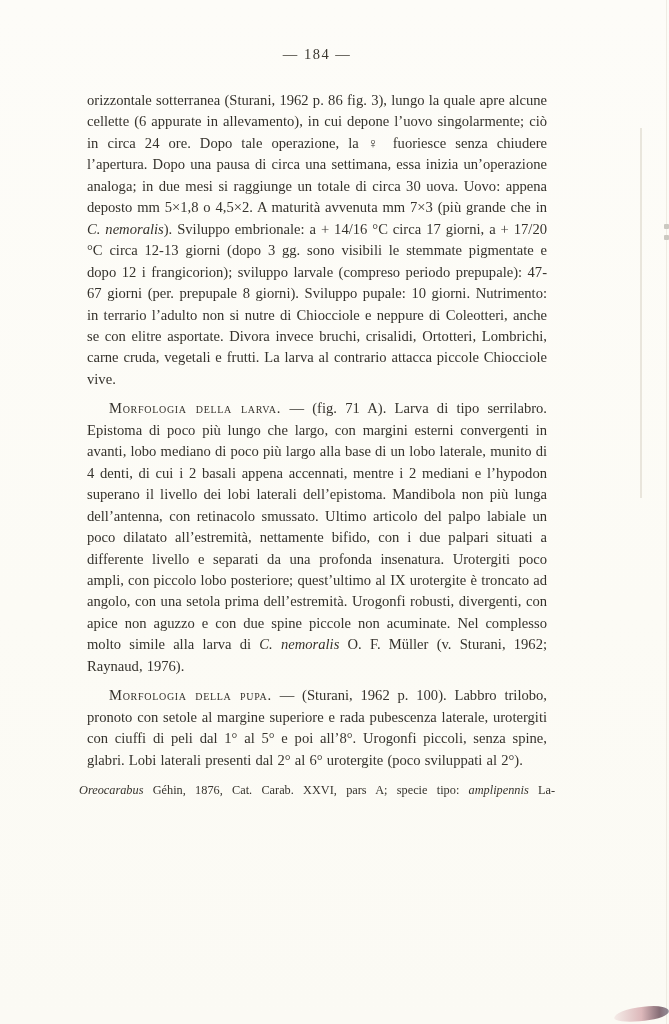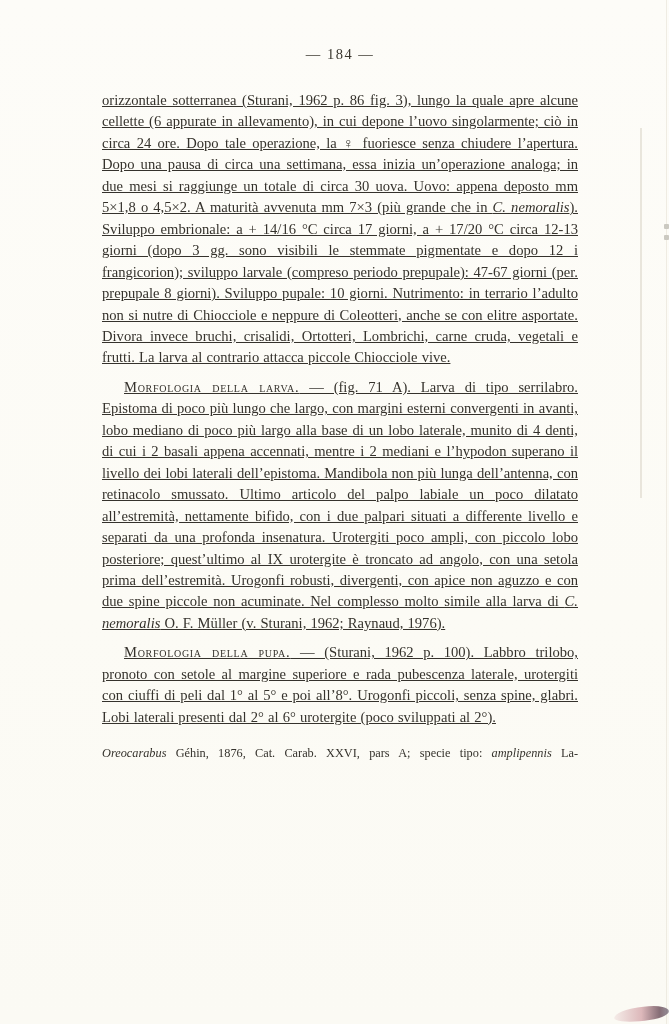--- a/index.html
+++ b/index.html
@@ -10,40 +10,39 @@
     width: 669px;
     height: 1024px;
     background: linear-gradient(180deg, #fdfcf8 0%, #fcfbf5 60%, #fbfaf4 100%);
     overflow: hidden;
     font-family: "Liberation Serif", "DejaVu Serif", serif;
     color: #35322c;
   }
 
   .column {
     position: absolute;
-    left: 102px;
+    left: 79px;
     top: 46px;
     width: 476px;
   }
 
   .page-number {
     text-align: center;
     font-size: 14.5px;
     letter-spacing: 1.5px;
     margin: 0 0 27px 0;
     color: #3a372f;
   }
 
   .body-par {
-    margin: 0;
+    margin: 8px;
     font-size: 14.6px;
     line-height: 21.45px;
     text-align: justify;
     word-spacing: 0.5px;
-    text-decoration: underline;
   }
   .body-par.spaced { margin-top: 8px; }
   .body-par.indent { text-indent: 22px; }
 
   .lead {
     font-variant: small-caps;
     letter-spacing: 0.7px;
   }
   .it { font-style: italic; }
 
@@ -53,21 +52,21 @@
     font-size: 15.5px;
     color: #34312b;
   }
   .subgen-heading .bold {
     font-weight: bold;
     font-size: 16.5px;
     letter-spacing: 0.3px;
   }
 
   .reference {
-    margin-top: 17px;
+    margin-top: 11px;
     font-size: 12.3px;
     line-height: 17px;
     word-spacing: 1px;
   }
   .reference .line1 {
     text-align: justify;
     text-align-last: justify;
   }
   .reference .line2 {
     margin-left: 69px;

